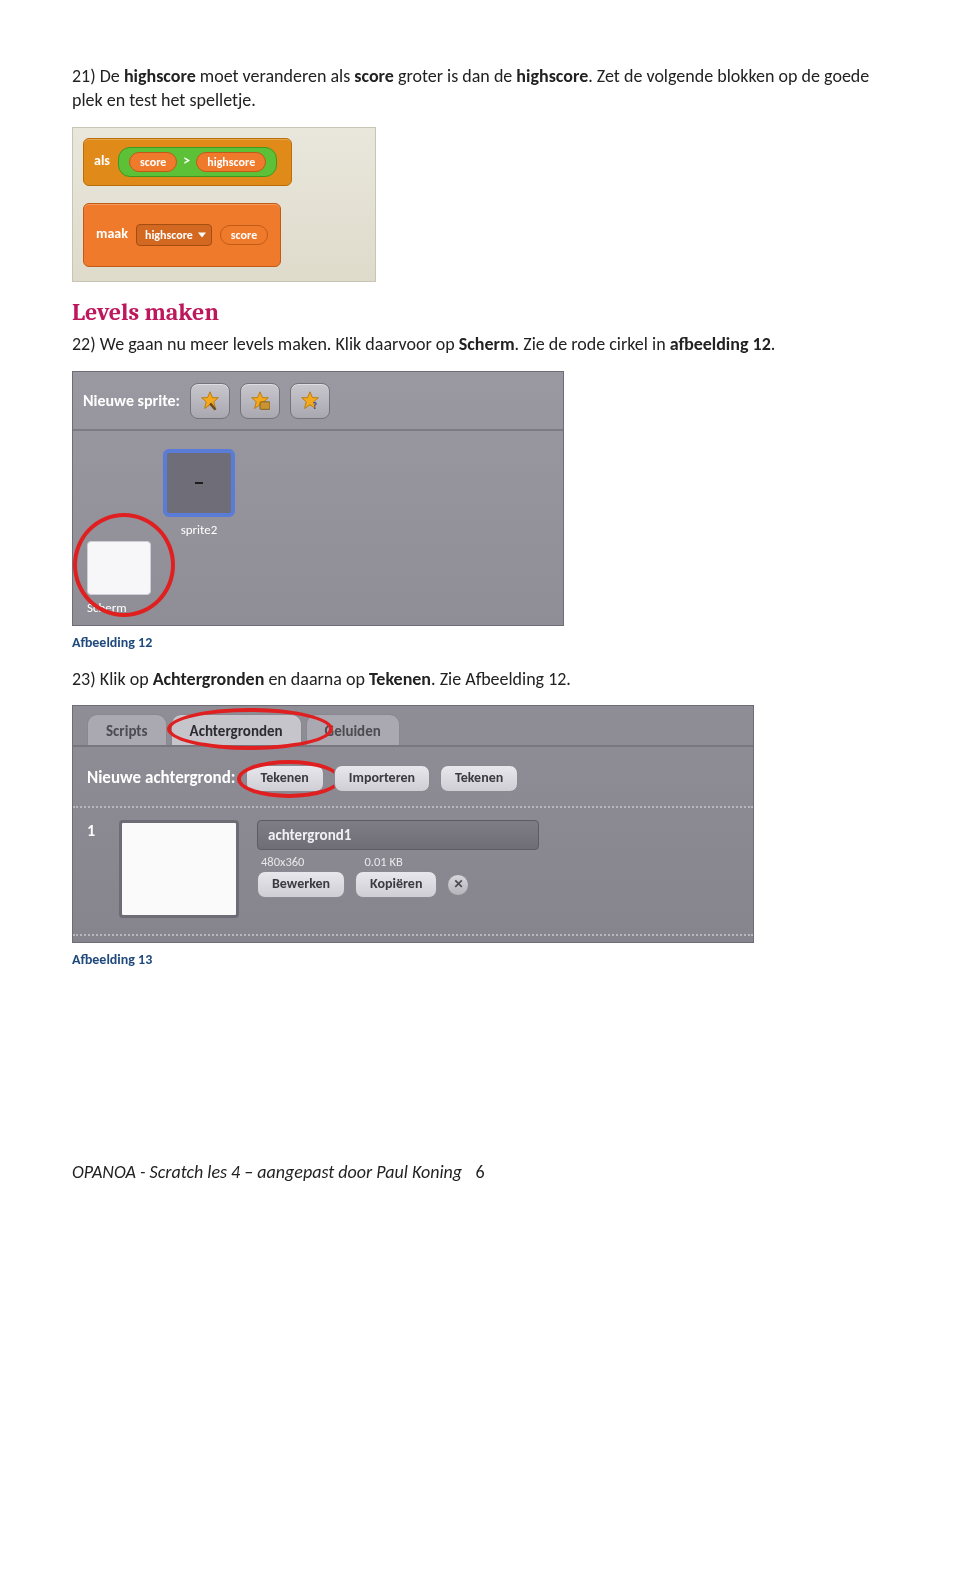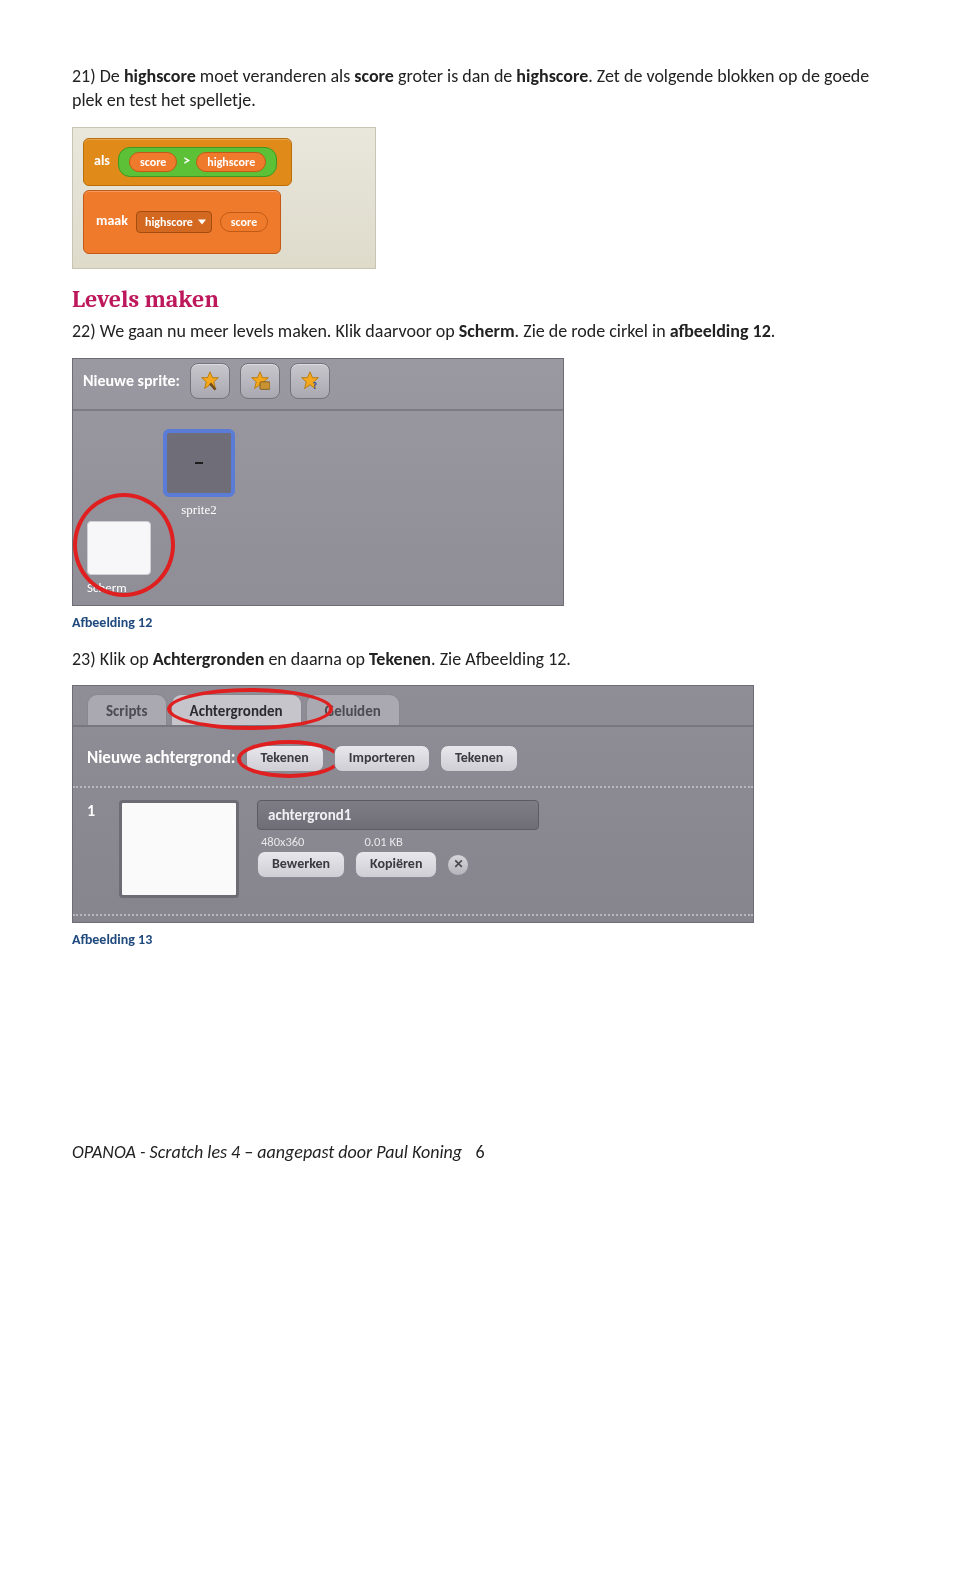--- a/index.html
+++ b/index.html
@@ -41,21 +41,21 @@
     background: #e08a1a;
     border: 1px solid #b96e07;
     border-radius: 6px;
     padding: 8px 14px 8px 10px;
     display: inline-flex;
     align-items: center;
     gap: 8px;
     color: #fff;
     font-weight: 700;
     font-size: 14px;
-    margin-bottom: 4px;
+    margin-bottom: 17px;
     box-shadow: inset 0 1px 0 rgba(255,255,255,.25);
   }
   .cond-block {
     background: #5cc137;
     border: 1px solid #3f9720;
     border-radius: 12px;
     padding: 4px 10px;
     display: inline-flex;
     align-items: center;
     gap: 6px;
@@ -109,21 +109,21 @@
     background: linear-gradient(#9a98a0, #8f8d95);
     border: 1px solid #6e6c75;
     padding-bottom: 6px;
     margin: 14px 0 6px 0;
     position: relative;
   }
   .sp-header {
     display: flex;
     align-items: center;
     gap: 10px;
-    padding: 4px 10px 10px 10px;
+    padding: 11px 10px 10px 10px;
     border-bottom: 2px solid #7c7a82;
   }
   .sp-title {
     color: #fff;
     font-weight: 700;
     font-size: 16px;
   }
   .sp-btn {
     width: 38px; height: 34px;
     background: linear-gradient(#c8c7ce, #a9a7af);
@@ -349,21 +349,21 @@
     </span>
     <span class="sp-btn">
       <span class="star">
         <svg viewBox="0 0 24 24">
             <polygon points="12,1 15,8 22,8 16.5,13 18.5,21 12,16.5 5.5,21 7.5,13 2,8 9,8" fill="#f4a81e" stroke="#b57400" stroke-width="1"></polygon>
             <text x="15" y="22" font-size="12" font-weight="700" fill="#2b4fa8">?</text>
           </svg>
       </span>
     </span>
   </div>
-  <div class="sp-body" style="padding-left:90px; min-height:170px;font-family:Liberation Serif, serif;">
+  <div class="sp-body" style="padding-left:90px; min-height:170px;">
     <div class="sprite-cell">
       <div class="thumb selected">
           <div class="dot"></div>
         </div>
       <div class="sprite-label">sprite2</div>
     </div>
   </div>
   <div class="stage-col">
     <div class="stage-thumb"></div>
     <div class="sprite-label" style="padding-left:10px;">Scherm</div>

